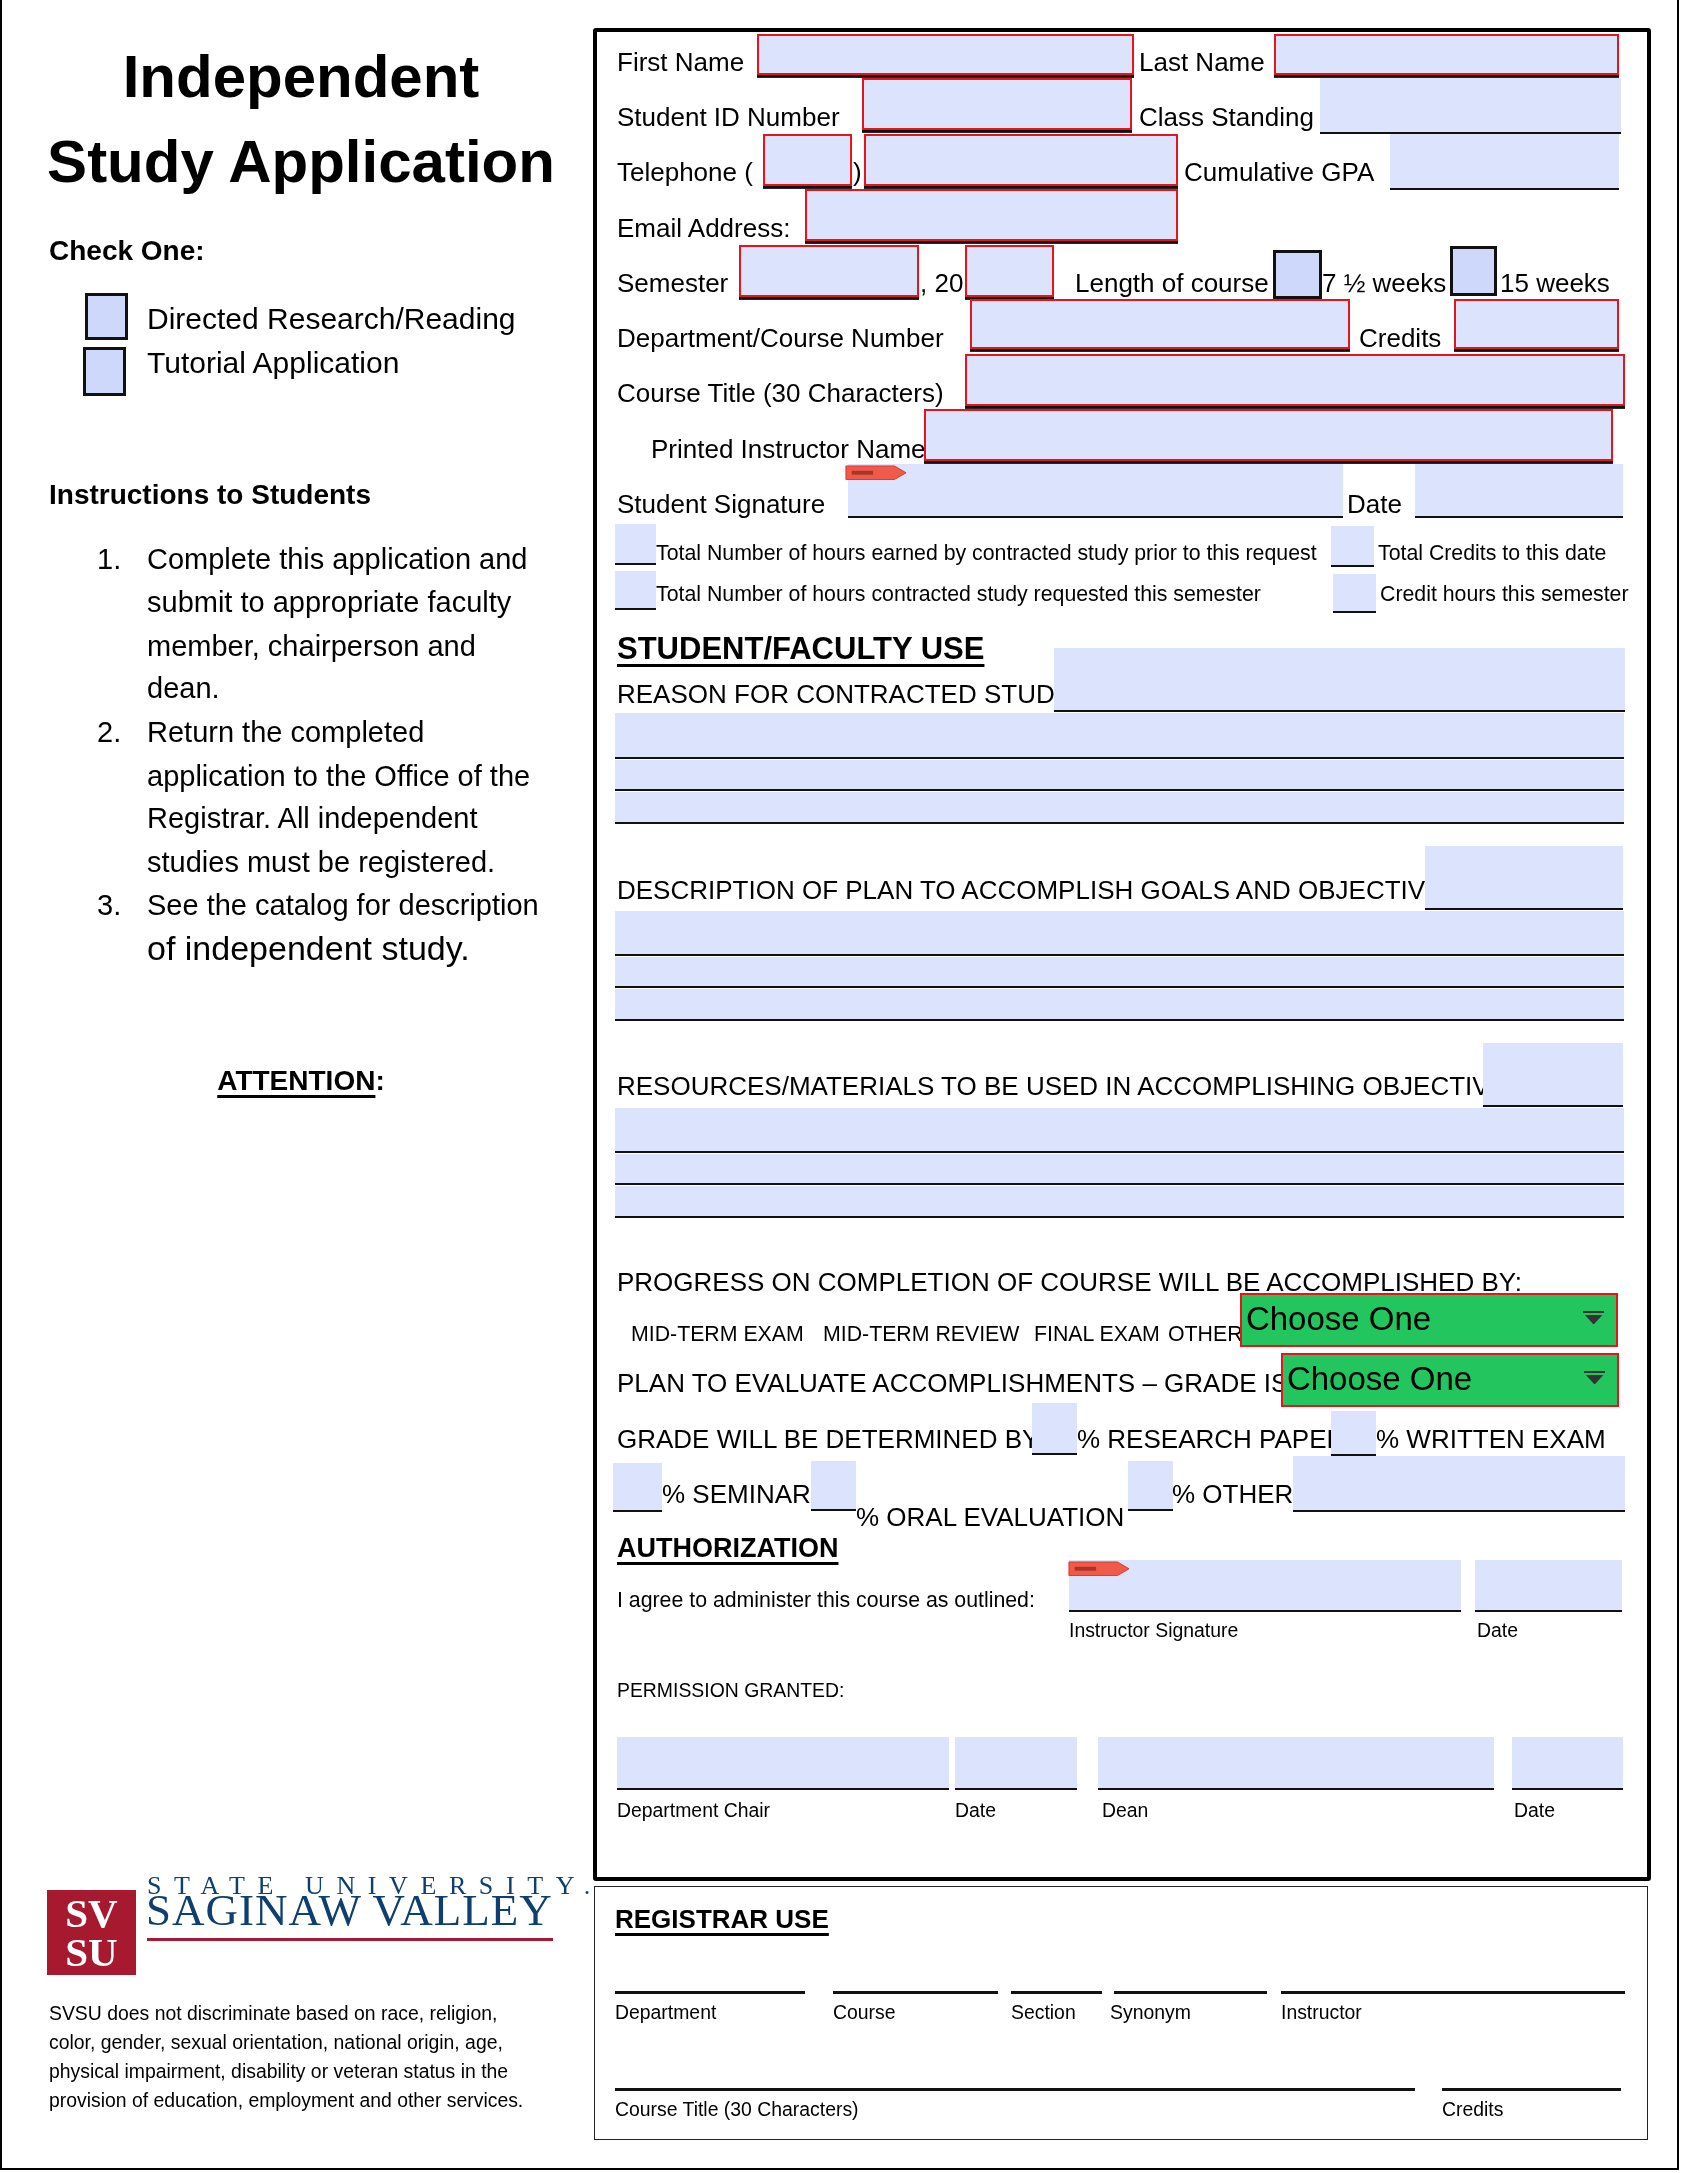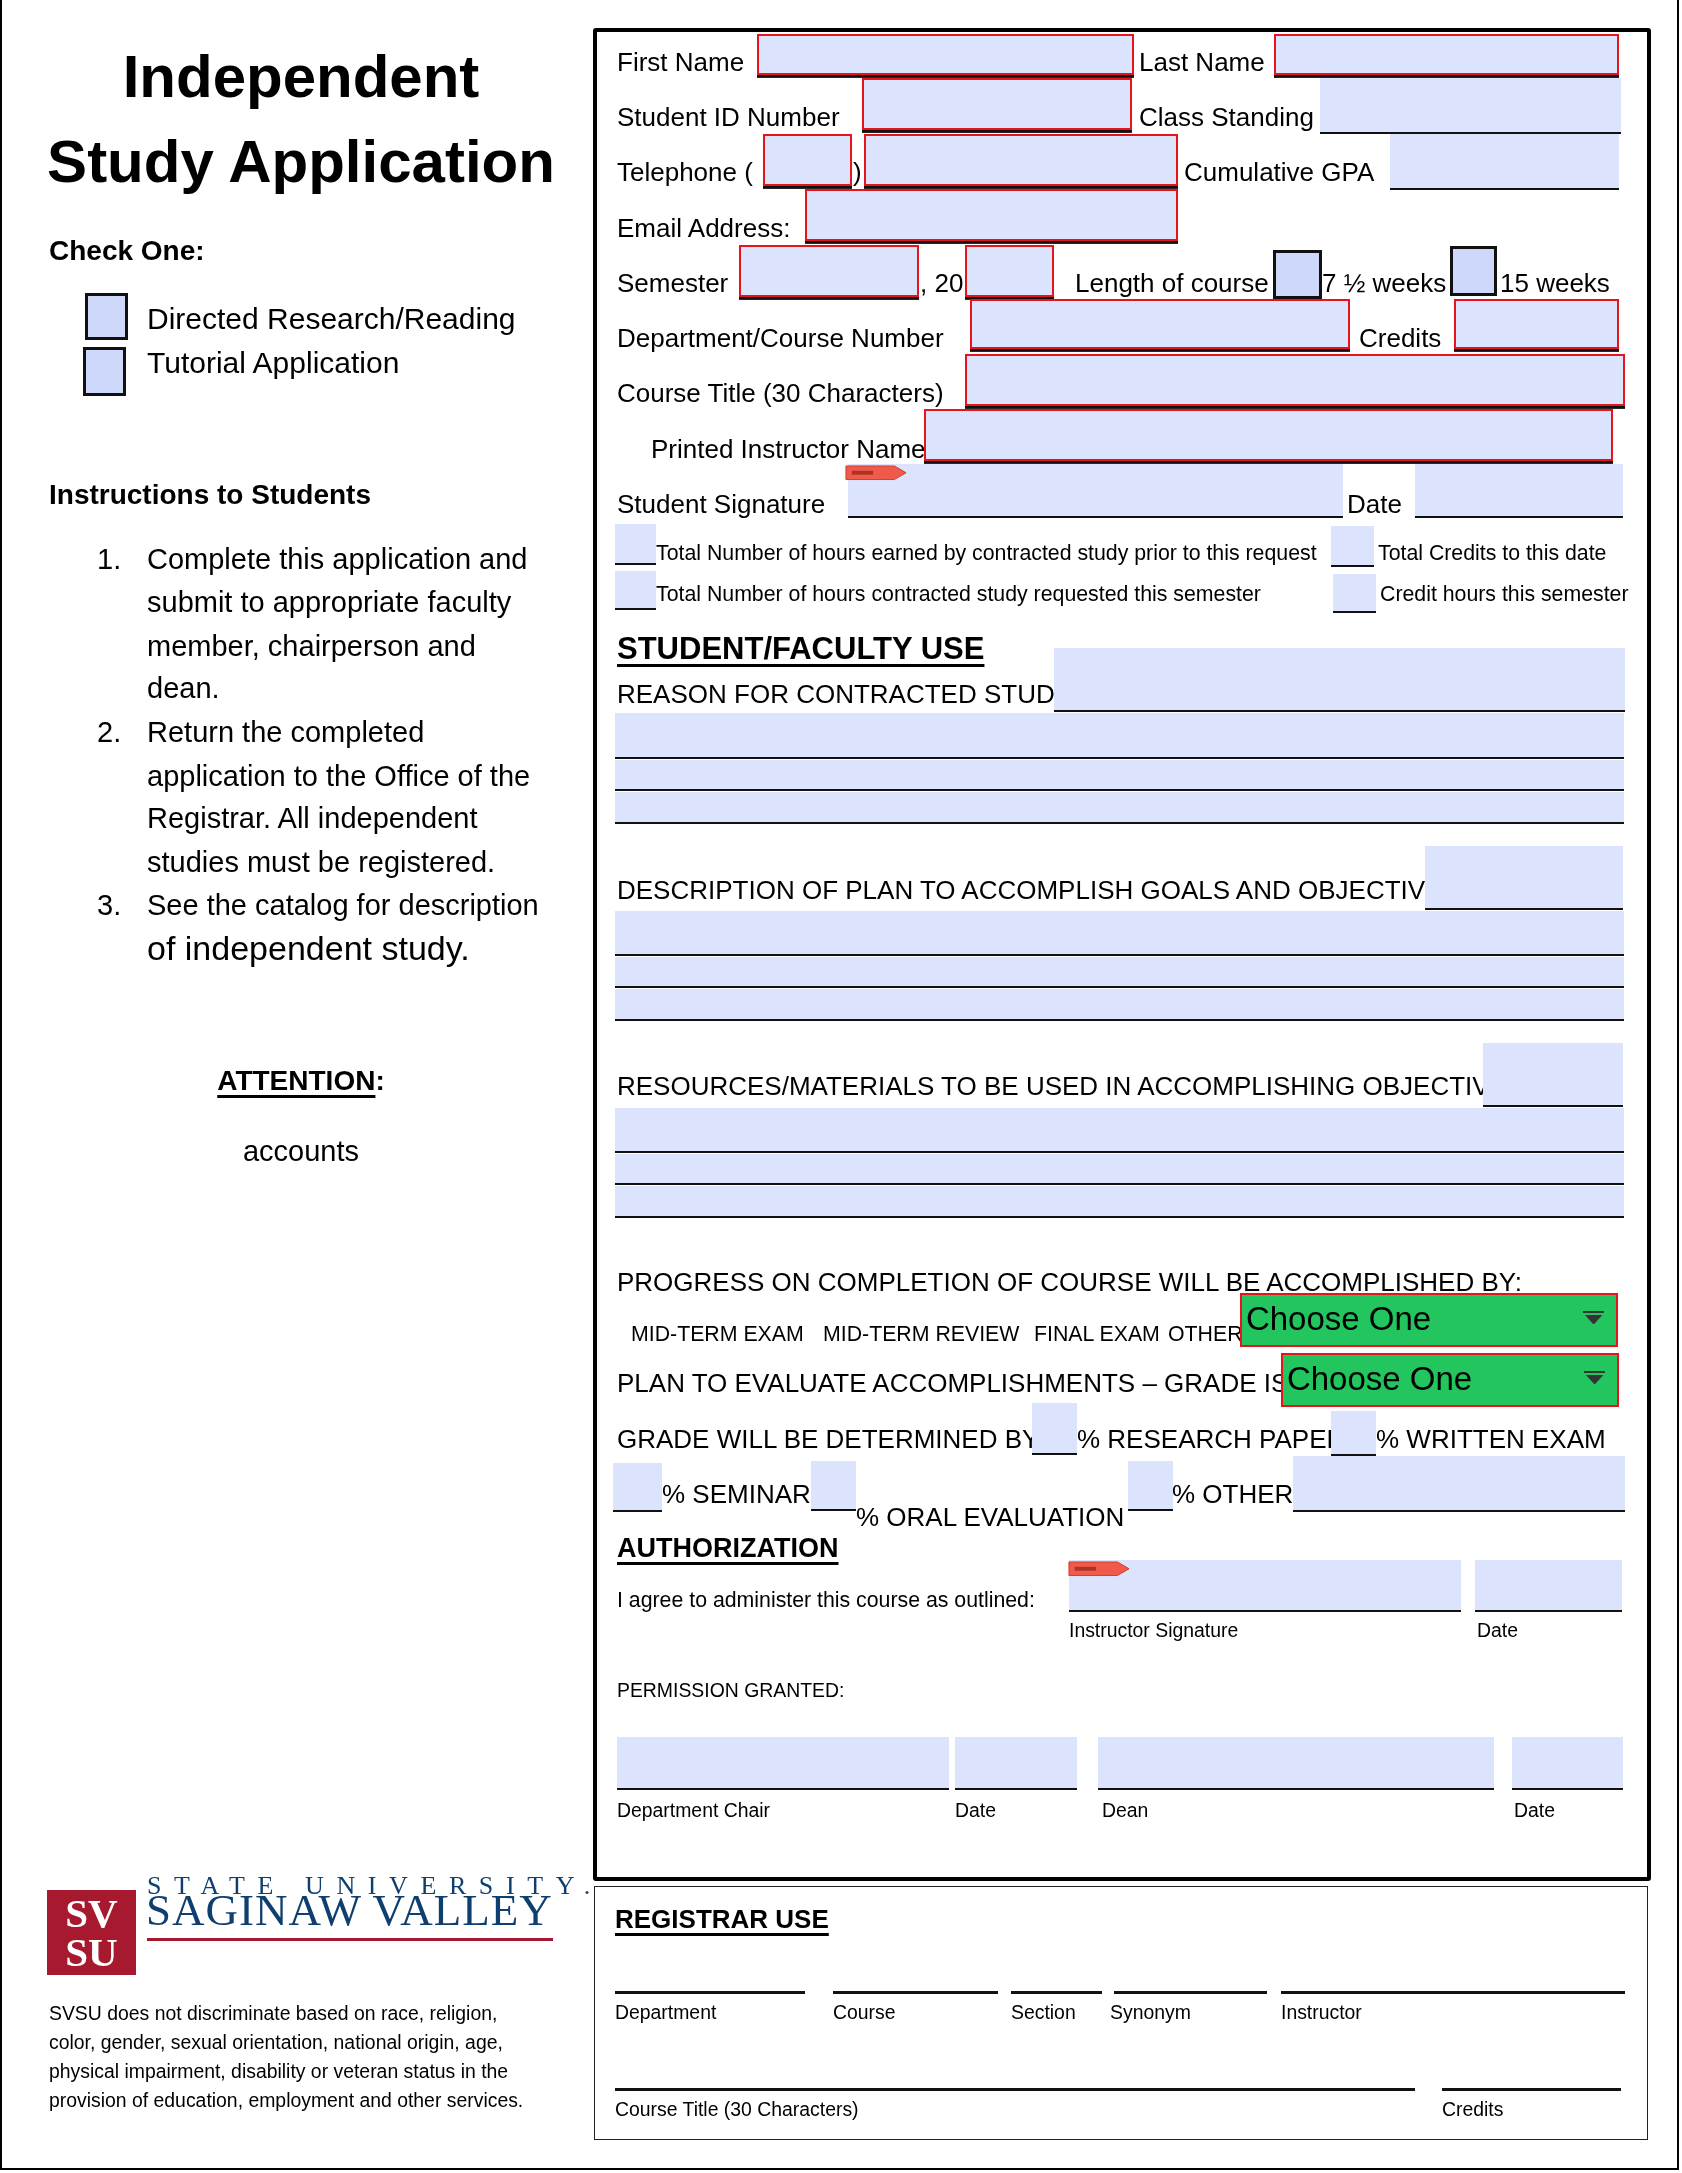--- a/index.html
+++ b/index.html
@@ -55,21 +55,20 @@
   <div class="t" style="left:147px; top:761px; font-size:29px;">application to the Office of the</div>
   <div class="t" style="left:147px; top:803px; font-size:29px;">Registrar. All independent</div>
   <div class="t" style="left:147px; top:847px; font-size:29px;">studies must be registered.</div>
   <div class="t" style="left:97px; top:890px; font-size:29px;">3.</div>
   <div class="t" style="left:147px; top:890px; font-size:29px;">See the catalog for description</div>
   <div class="t" style="left:147px; top:933px; font-size:34px;">of independent study.</div>
 </div>
 
 <div class="abs" style="left:39px; top:1064px; width:524px; text-align:center; font-size:28px; line-height:33px; font-weight:bold;"><span class="underline">ATTENTION</span><span>:</span></div>
 <div class="abs" style="left:39px; top:1130px; width:524px; text-align:center; font-size:29px; line-height:43px;">
-  <div>accounts</div>
 </div>
 
 <div>
   <div class="logo-box">
     <div>SV</div>
     <div>SU</div>
   </div>
   <div class="logo-name">SAGINAW VALLEY</div>
   <div class="logo-rule"></div>
   <div class="logo-sub">STATE UNIVERSITY.</div>

